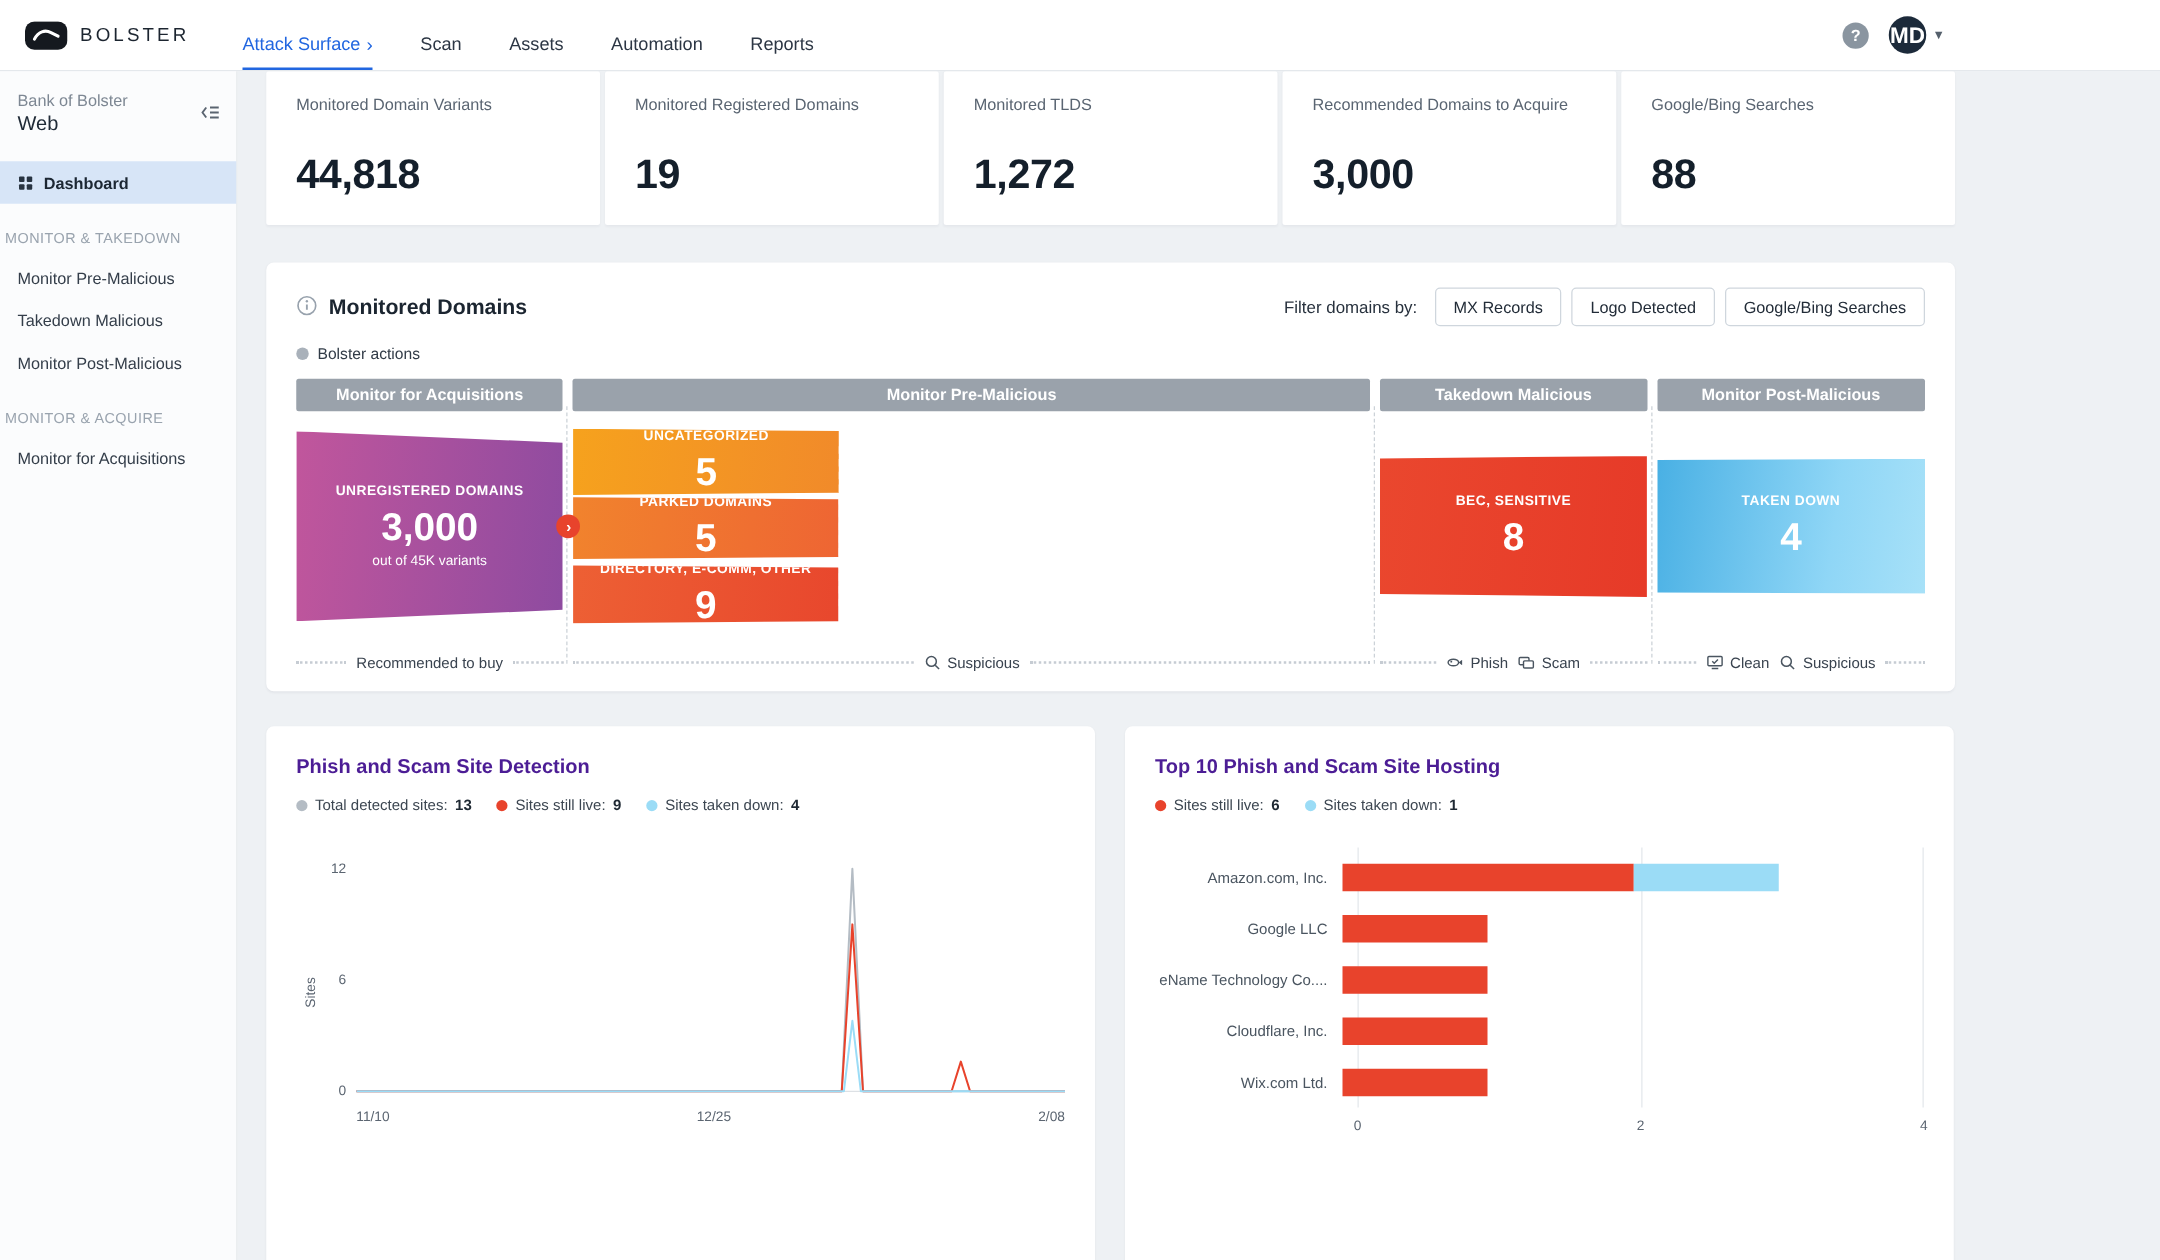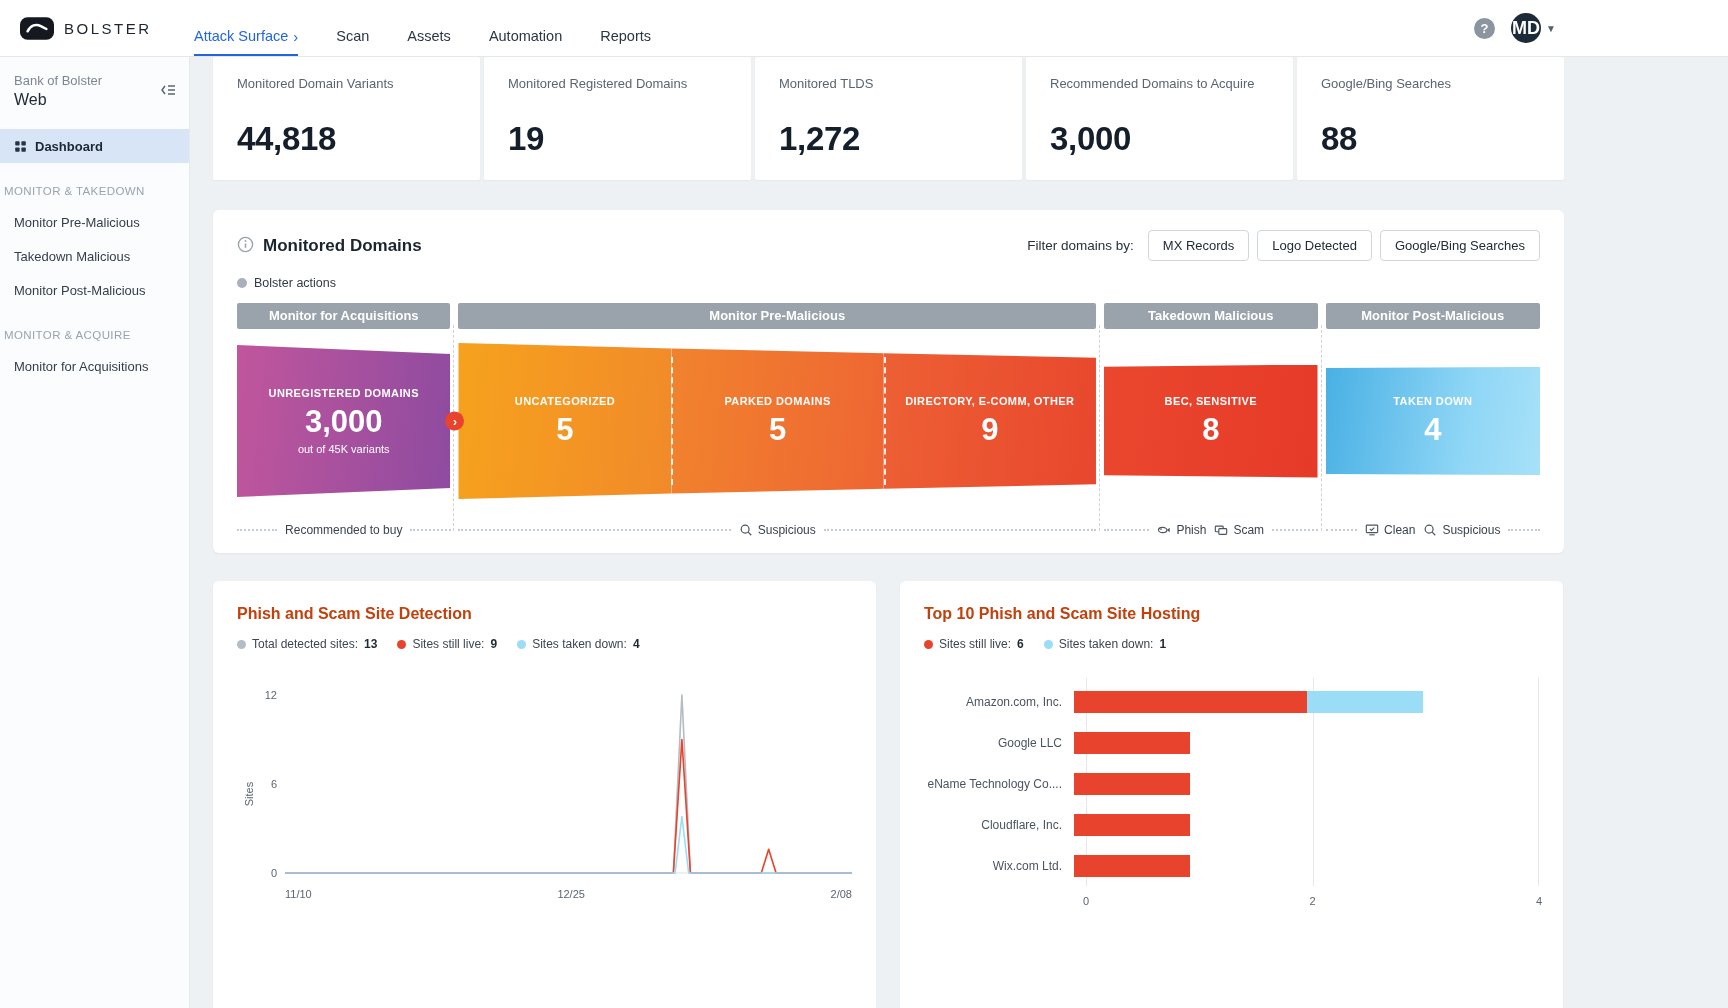--- a/index.html
+++ b/index.html
@@ -55,40 +55,40 @@
 
   .funnel-grid { display:grid; grid-template-columns:214fr 639fr 214fr 215fr; column-gap:8px; margin-top:13px; }
   .col-header { background:#9aa2ab; color:#fff; font-size:13px; font-weight:700; text-align:center; padding:5px 0 6px 0; border-radius:2px; }
   .fbody { height:172px; display:flex; align-items:center; position:relative; margin-top:6px; }
   .fbody.sep::before { content:""; position:absolute; left:-5px; top:-10px; bottom:-24px; border-left:1px dashed #ccd2d8; }
   .seg { color:#fff; display:flex; flex-direction:column; align-items:center; justify-content:center; text-align:center; width:100%; }
   .seg-label { font-size:11px; font-weight:700; letter-spacing:.4px; padding:0 10px; }
   .seg-value { font-size:31px; font-weight:700; margin-top:5px; }
   .seg-sub { font-size:11px; margin-top:3px; }
   .seg-purple { height:152px; clip-path:polygon(0 0,100% 6%,100% 94%,0 100%); background:linear-gradient(96deg,#c1569c 0%,#8e4ba0 100%); }
-  .pre-wrap { display:flex; width:100%; height:156px; position:relative; }
+  .pre-wrap { display:flex; width:100%; height:156px; position:relative;flex-direction:column; }
   .seg-uncat { width:33.4%; height:100%; clip-path:polygon(0 0,100% 3.5%,100% 96.5%,0 100%); background:linear-gradient(96deg,#f6a21d,#f18a2a); }
   .seg-parked { width:33.3%; height:100%; clip-path:polygon(0 3.5%,100% 6.5%,100% 93.5%,0 96.5%); background:linear-gradient(96deg,#f1832d,#ee6533); }
   .seg-dir { width:33.3%; height:100%; clip-path:polygon(0 6.5%,100% 9.5%,100% 90.5%,0 93.5%); background:linear-gradient(96deg,#ed6034,#e8472d); }
   .seg-divider { position:absolute; top:9%; bottom:9%; border-left:2px dashed rgba(255,255,255,.9); z-index:2; }
   .seg-divider.d1 { left:33.4%; }
   .seg-divider.d2 { left:66.7%; }
   .seg-bec { height:113px; clip-path:polygon(0 2%,100% 0,100% 100%,0 98%); background:linear-gradient(96deg,#ea472e,#e63a28); }
   .seg-taken { height:108px; clip-path:polygon(0 1%,100% 0,100% 100%,0 99%); background:linear-gradient(98deg,#49b0e4 0%,#8fd6f6 65%,#a7e1f8 100%); }
   .funnel-arrow { position:absolute; left:-13px; top:50%; transform:translateY(-50%); width:19px; height:19px; border-radius:50%; background:#e8432c; color:#fff; font-size:12px; font-weight:700; display:flex; align-items:center; justify-content:center; z-index:3; cursor:pointer; }
 
   .ffoot { display:flex; align-items:center; gap:8px; margin-top:16px; font-size:12px; color:#39434f; }
   .dots { flex:1; border-top:2px dotted #c6ccd3; height:0; }
   .foot-group { display:flex; align-items:center; gap:5px; white-space:nowrap; color:#39434f; }
   .foot-group svg { color:#4a5560; }
 
   
   .charts-row { display:flex; gap:24px; margin-top:28px; }
   .chart-card { width:663px; height:440px; padding:24px; }
-  .chart-title { font-size:16px; font-weight:700; color:#c2410c; }
+  .chart-title { font-size:16px; font-weight:700; color:#4c1d95; }
   .legend { display:flex; gap:20px; margin-top:14px; align-items:center; }
   .legend-item { display:flex; align-items:center; gap:6px; font-size:12px; color:#3c4651; }
   .legend-item .dot { width:9px; height:9px; }
   .legend-item b { color:#1f2933; }
 
   .line-chart { display:flex; margin-top:36px; }
   .ylab-wrap { display:flex; align-items:center; width:16px; }
   .ylab { transform:rotate(-90deg); font-size:11px; color:#5b6571; white-space:nowrap; }
   .yaxis { position:relative; width:32px; height:192px; }
   .yaxis span { position:absolute; right:8px; transform:translateY(-50%); font-size:11px; color:#5b6571; }

